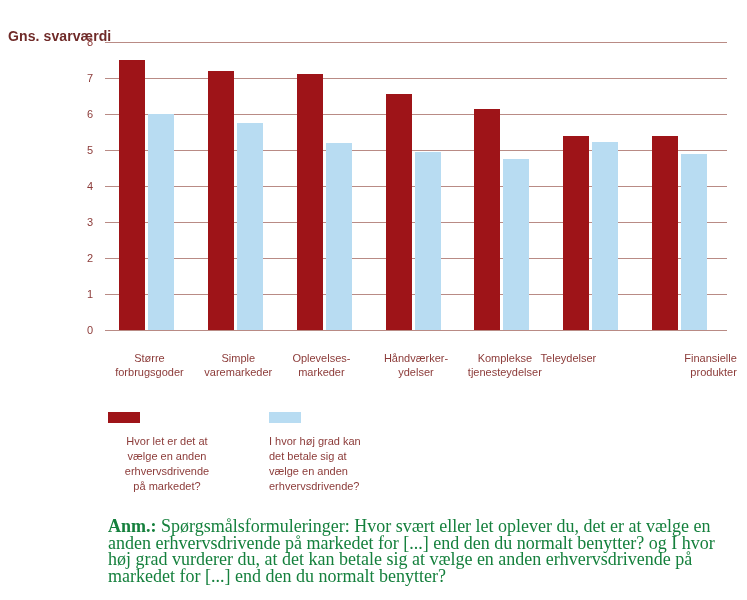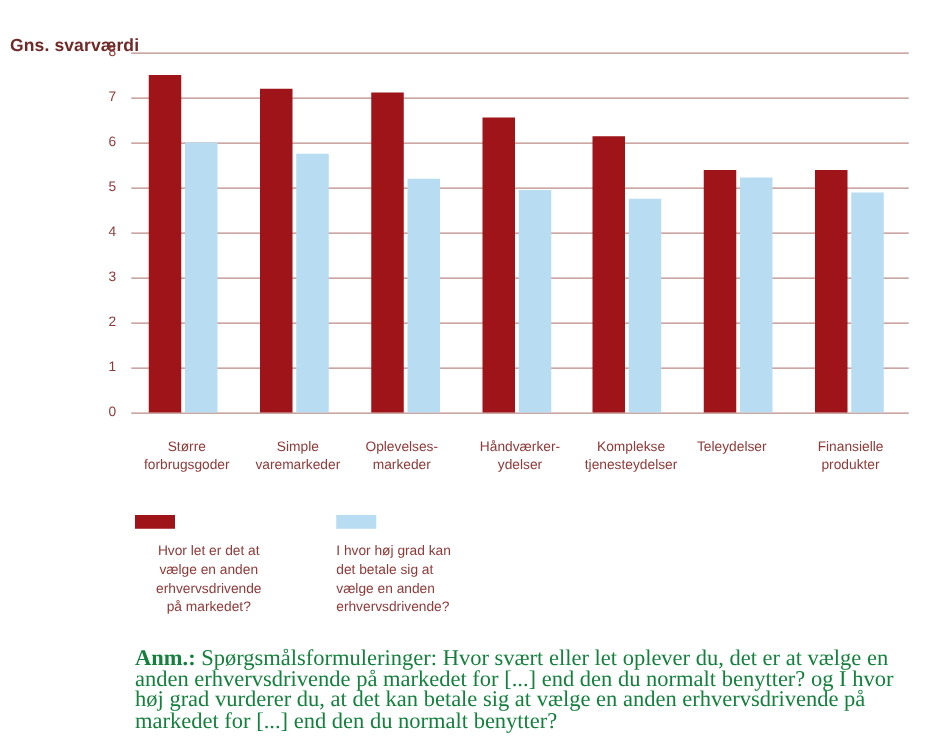--- a/index.html
+++ b/index.html
@@ -221,24 +221,24 @@
       <div>markeder</div>
     </div>
     <div class="cat" style="left: 266.571px; width: 88.8571px;">
       <div>Håndværker-</div>
       <div>ydelser</div>
     </div>
     <div class="cat" style="left: 355.429px; width: 88.8571px;">
       <div>Komplekse</div>
       <div>tjenesteydelser</div>
     </div>
-    <div class="cat" style="left: 436px; width: 88.8571px;">
+    <div class="cat" style="left: 419px; width: 88.8571px;">
       <div>Teleydelser</div>
     </div>
-    <div class="cat" style="left: 531px; width: 88.8571px;">
+    <div class="cat" style="left: 543px; width: 88.8571px; text-align: right;">
       <div>Finansielle</div>
       <div>produkter</div>
     </div>
   </div>
 
 <div id="legend">
   <div class="legend-item first">
     <span class="swatch red"></span>
     <div class="legend-text">
       <div>Hvor let er det at</div>

